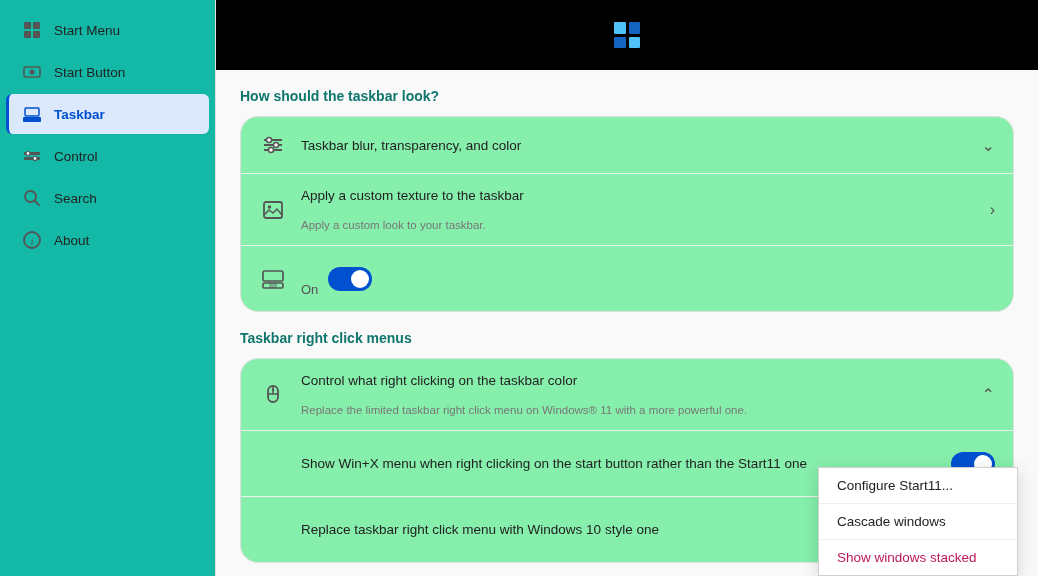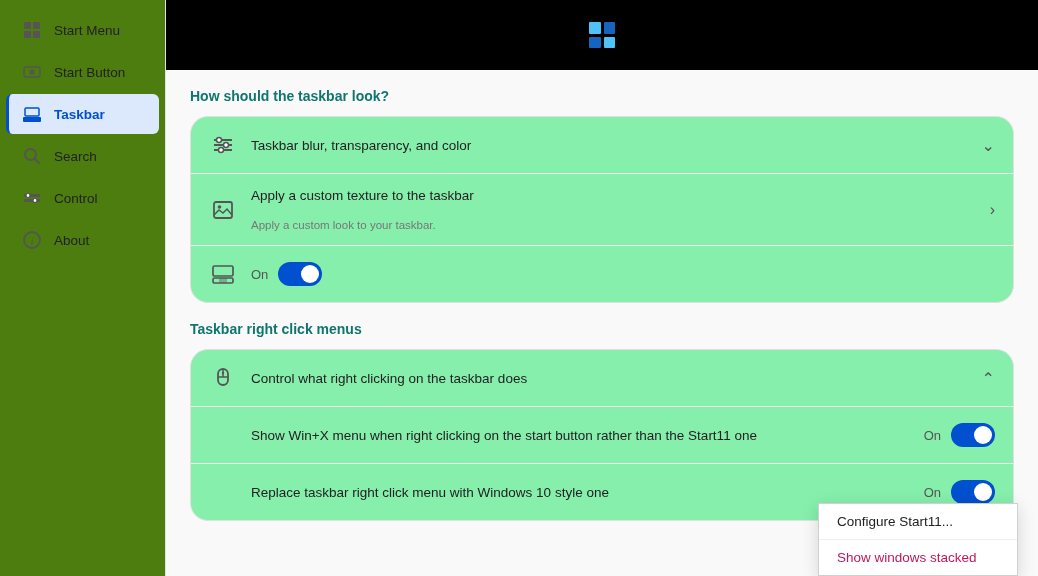--- a/index.html
+++ b/index.html
@@ -8,22 +8,22 @@
       background: #f3f3f3;
       display: flex;
       height: 576px;
       width: 1038px;
       overflow: hidden;
       font-size: 14px;
     }
 
     
     .sidebar {
-      width: 166px;
-      background: #4d7c0f;
+      width: 216px;
+      background: #14b8a6;
       padding: 8px 0;
       flex-shrink: 0;
       border-right: 1px solid #e0e0e0;
     }
     .sidebar-item {
       display: flex;
       align-items: center;
       padding: 10px 16px;
       cursor: pointer;
       border-radius: 6px;
@@ -138,20 +138,21 @@
       gap: 10px;
       flex-shrink: 0;
     }
     .card-right .chevron {
       font-size: 16px;
       color: #555;
     }
     .card-right .on-label {
       font-size: 13px;
       color: #555;
+      margin-top: 22px;
     }
 
     
     .toggle {
       width: 44px;
       height: 24px;
       border-radius: 12px;
       background: #0050d0;
       position: relative;
       cursor: pointer;
@@ -232,37 +233,37 @@
           <rect x="1" y="13" width="18" height="5" rx="1" fill="#0050d0"></rect>
           <rect x="3" y="4" width="14" height="8" rx="1" fill="none" stroke="#0050d0" stroke-width="1.5"></rect>
         </svg>
     </span>
     <span class="label">Taskbar</span>
   </div>
 
   <div class="sidebar-item">
     <span class="icon">
       <svg width="20" height="20" viewBox="0 0 20 20">
-          <circle cx="8.5" cy="8.5" r="5.5" fill="none" stroke="#555" stroke-width="1.8"></circle>
-          <line x1="12.5" y1="12.5" x2="17" y2="17" stroke="#555" stroke-width="1.8" stroke-linecap="round"></line>
-        </svg>
-    </span>
-    <span class="label">Search</span>
-  </div>
-
-  <div class="sidebar-item">
-    <span class="icon">
-      <svg width="20" height="20" viewBox="0 0 20 20">
           <rect x="2" y="6" width="16" height="3" rx="1" fill="#555"></rect>
           <rect x="2" y="11" width="16" height="3" rx="1" fill="#555"></rect>
           <circle cx="6" cy="7.5" r="2" fill="#fff" stroke="#555" stroke-width="1.2"></circle>
           <circle cx="13" cy="12.5" r="2" fill="#fff" stroke="#555" stroke-width="1.2"></circle>
         </svg>
     </span>
     <span class="label">Control</span>
+  </div>
+
+  <div class="sidebar-item">
+    <span class="icon">
+      <svg width="20" height="20" viewBox="0 0 20 20">
+          <circle cx="8.5" cy="8.5" r="5.5" fill="none" stroke="#555" stroke-width="1.8"></circle>
+          <line x1="12.5" y1="12.5" x2="17" y2="17" stroke="#555" stroke-width="1.8" stroke-linecap="round"></line>
+        </svg>
+    </span>
+    <span class="label">Search</span>
   </div>
 
   <div class="sidebar-item">
     <span class="icon">
       <svg width="20" height="20" viewBox="0 0 20 20">
           <circle cx="10" cy="10" r="8" fill="none" stroke="#555" stroke-width="1.8"></circle>
           <text x="10" y="14.5" text-anchor="middle" font-size="11" fill="#555" font-family="serif" font-style="italic">i</text>
         </svg>
     </span>
     <span class="label">About</span>
@@ -344,21 +345,22 @@
       <div class="card-item">
         <span class="card-icon">
           <svg width="24" height="24" viewBox="0 0 24 24">
               <rect x="7" y="3" width="10" height="16" rx="5" fill="none" stroke="#555" stroke-width="1.8"></rect>
               <line x1="12" y1="3" x2="12" y2="11" stroke="#555" stroke-width="1.5"></line>
               <line x1="7" y1="11" x2="17" y2="11" stroke="#555" stroke-width="1.5"></line>
               <circle cx="12" cy="7" r="1.2" fill="#555"></circle>
             </svg>
         </span>
         <div class="card-text">
-          <div class="title">Control what right clicking on the taskbar does</div>
+          <div class="title">Control what right clicking on the taskbar color</div>
+          <div class="subtitle">Replace the limited taskbar right click menu on Windows® 11 with a more powerful one.</div>
         </div>
         <div class="card-right">
           <span class="chevron">⌃</span>
         </div>
       </div>
 
       <div class="card-item">
         <span class="card-icon" style="width:28px;"></span>
         <div class="card-text">
           <div class="title">Show Win+X menu when right clicking on the start button rather than the Start11 one</div>
@@ -378,16 +380,17 @@
           <span class="on-label">On</span>
           <div class="toggle"></div>
         </div>
       </div>
 
     </div>
   </div>
 
   <div class="context-menu">
     <div class="context-menu-item">Configure Start11...</div>
+    <div class="context-menu-item">Cascade windows</div>
     <div class="context-menu-item" style="color:#be185d;">Show windows stacked</div>
   </div>
 
 </main>
 
 </body></html>

